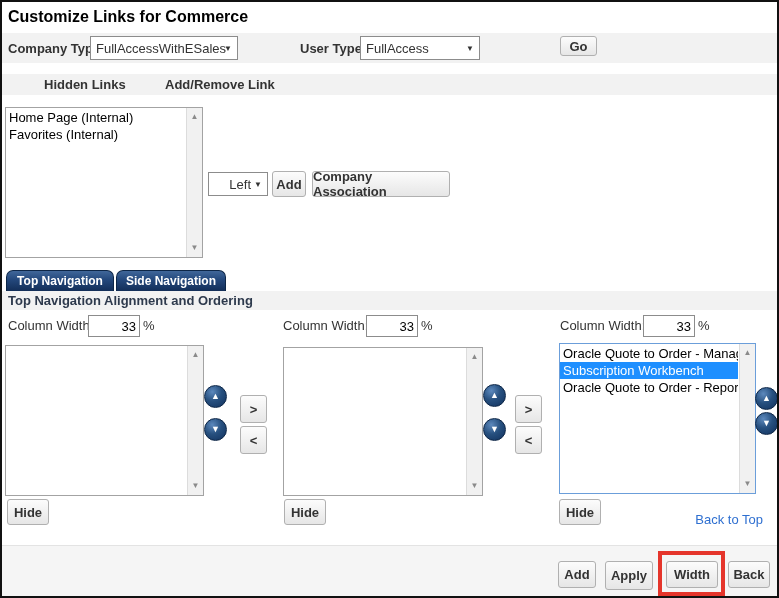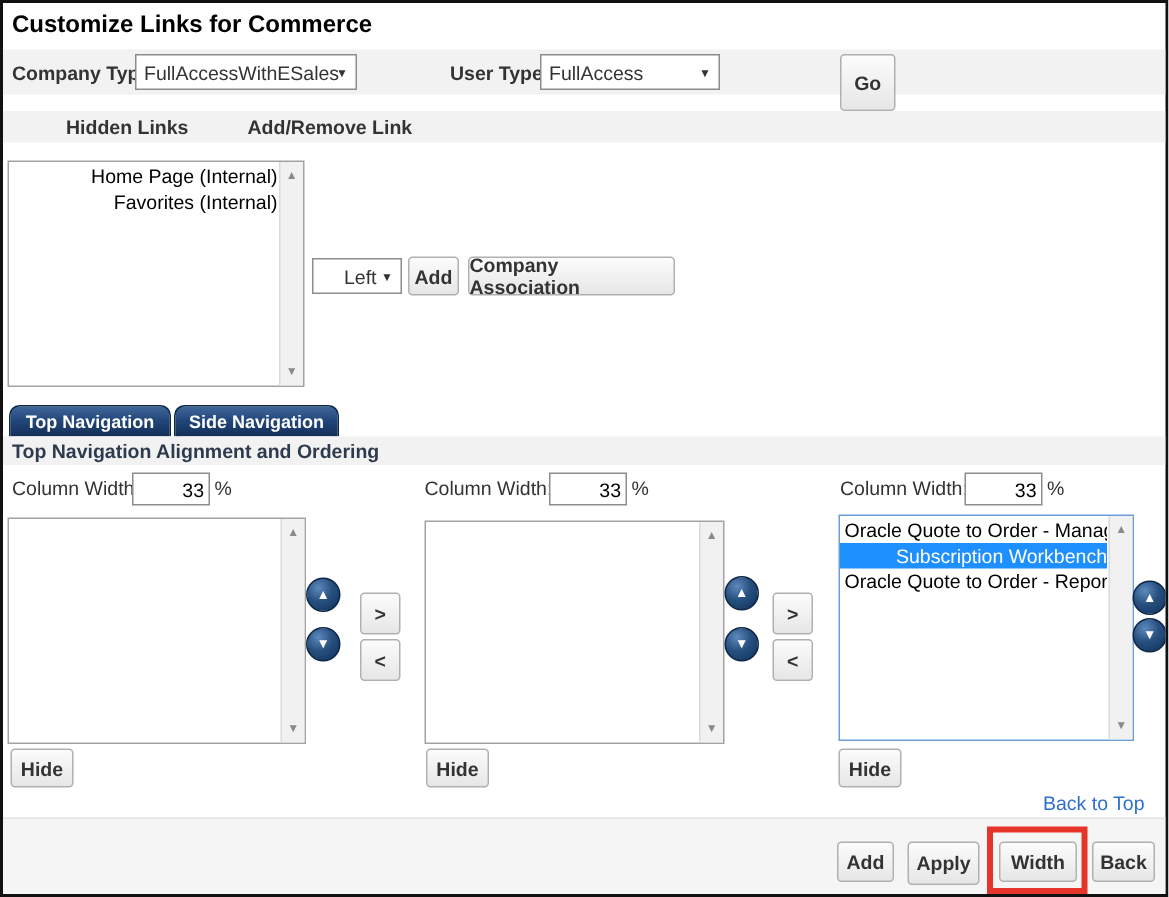--- a/index.html
+++ b/index.html
@@ -24,21 +24,21 @@
     position:absolute;display:flex;align-items:center;justify-content:center;
     background:linear-gradient(180deg,#fcfcfc,#e6e6e6);
     border:1px solid #b0b0b0;border-radius:3px;
     font-weight:bold;font-size:13px;color:#333;cursor:default;
   }
   
   .listbox{
     position:absolute;background:#fff;border:1px solid #a3a3a3;overflow:hidden;
   }
   .listbox.focused{border:1px solid #6b9eda;}
-  .list-items{position:absolute;left:0;top:1px;right:17px;bottom:0;overflow:hidden;text-align:right;}
+  .list-items{position:absolute;left:0;top:1px;right:17px;bottom:0;overflow:hidden;}
   .list-option{
     white-space:nowrap;overflow:hidden;line-height:17px;padding:0 0 0 3px;color:#000;
   }
   .list-option.selected{background:#1e8fff;color:#fff;}
   .scrollbar{
     position:absolute;top:0;right:0;bottom:0;width:16px;
     background:#f1f1f1;border-left:1px solid #dcdcdc;
   }
   .scrollbar .sb-up,.scrollbar .sb-down{
     position:absolute;left:0;right:0;text-align:center;color:#8a8a8a;font-size:8px;line-height:14px;
@@ -87,21 +87,21 @@
   <div class="abs lbl" style="left:6px;top:39px;">Company Type</div>
   <div class="sel" style="left:88px;top:34px;width:148px;">
     <span>FullAccessWithESales</span>
     <span class="caret">▼</span>
   </div>
   <div class="abs lbl" style="left:298px;top:39px;">User Type</div>
   <div class="sel" style="left:358px;top:34px;width:120px;">
     <span>FullAccess</span>
     <span class="caret">▼</span>
   </div>
-  <div class="btn" style="left:558px;top:34px;width:37px;height:38px;text-align:center;">Go</div>
+  <div class="btn" style="left:558px;top:34px;width:37px;height:20px;text-align:center;">Go</div>
 
   <div class="band" style="top:72px;height:21px;"></div>
   <div class="abs lbl" style="left:6px;top:75px;padding-left:36px;">Hidden Links</div>
   <div class="abs lbl" style="left:163px;top:75px;">Add/Remove Link</div>
 
   <div class="listbox" style="left:3px;top:105px;width:198px;height:151px;">
     <div class="list-items">
         <div class="list-option">Home Page (Internal)</div>
         <div class="list-option">Favorites (Internal)</div>
       </div>
@@ -182,21 +182,21 @@
     </div>
   </div>
   <div class="circle-btn" style="left:753px;top:385px;">
       <span>▲</span>
     </div>
   <div class="circle-btn" style="left:753px;top:410px;">
       <span>▼</span>
     </div>
   <div class="btn" style="left:557px;top:497px;width:42px;height:26px;">Hide</div>
 
-  <div class="abs link" style="right:14px;top:526px;">Back to Top</div>
+  <div class="abs link" style="right:14px;top:510px;">Back to Top</div>
 
   <div class="bottombar"></div>
   <div class="btn" style="left:556px;top:559px;width:38px;height:27px;">Add</div>
   <div class="btn" style="left:603px;top:559px;width:48px;height:29px;">Apply</div>
   <div class="btn" style="left:664px;top:559px;width:52px;height:27px;">Width</div>
   <div class="btn" style="left:726px;top:559px;width:42px;height:27px;">Back</div>
   <div class="annotation" style="left:656px;top:549px;width:67px;height:45px;"></div>
 
 </div>
 

